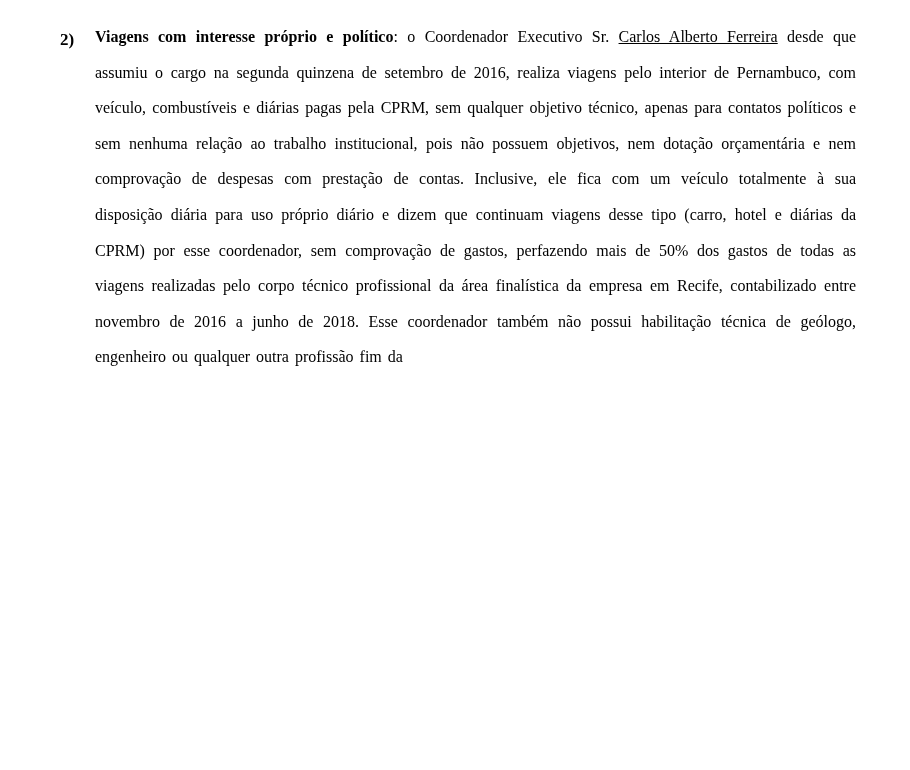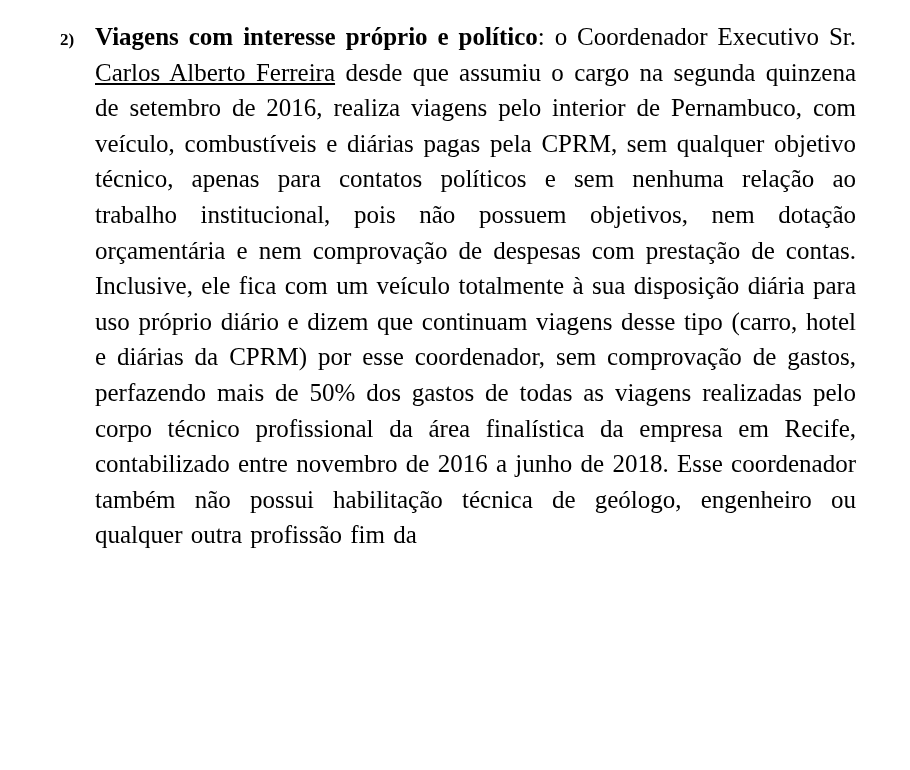--- a/index.html
+++ b/index.html
@@ -29,21 +29,21 @@
       flex: 0 0 35px;
       font-weight: bold;
       font-size: 17px;
       line-height: 35.6px;
       padding-top: 3px;
       white-space: nowrap;
     }
     .body-text {
       flex: 1 1 auto;
       margin: 0;
-      font-size: 25px;
+      font-size: 16px;
       line-height: 35.6px;
       text-align: justify;
       text-justify: inter-word;
       word-spacing: 2px;
     }
     .heading {
       font-weight: bold;
     }
     .underline {
       text-decoration: underline;

